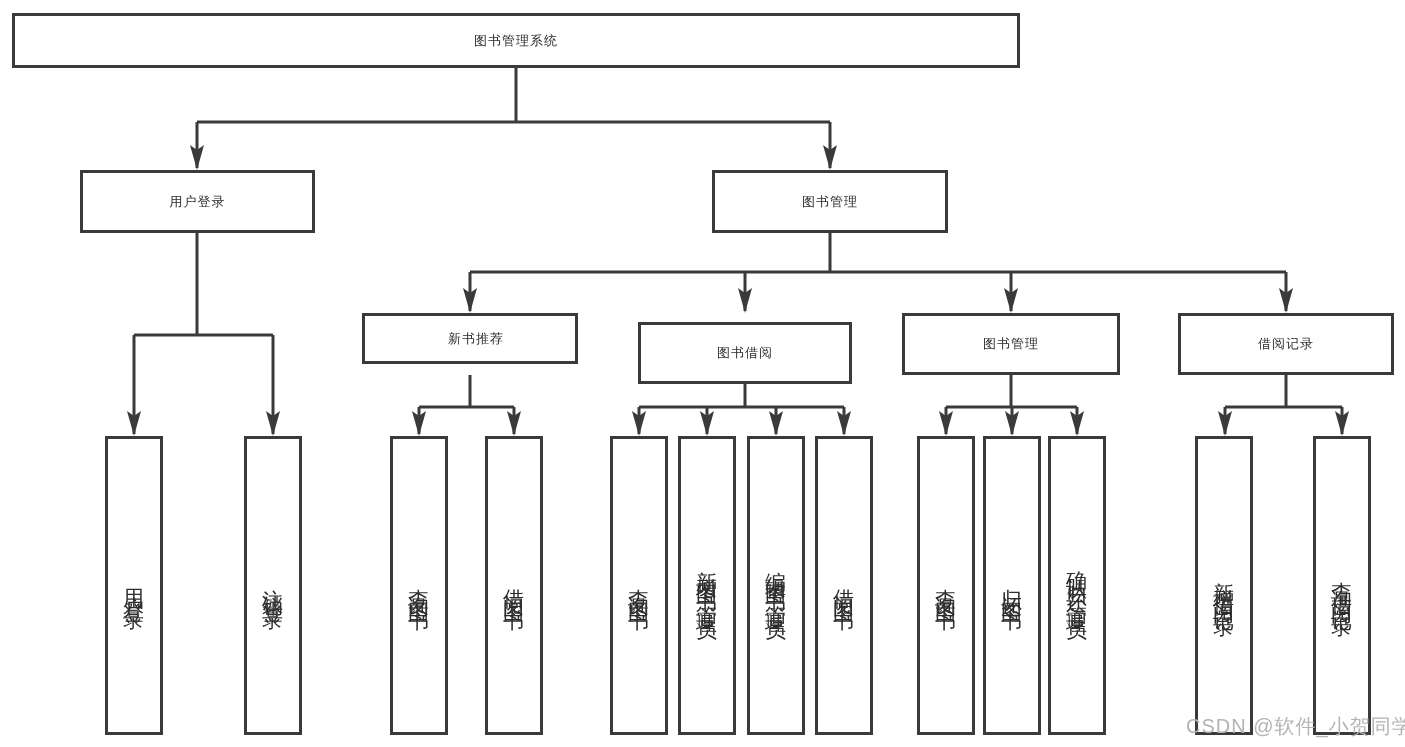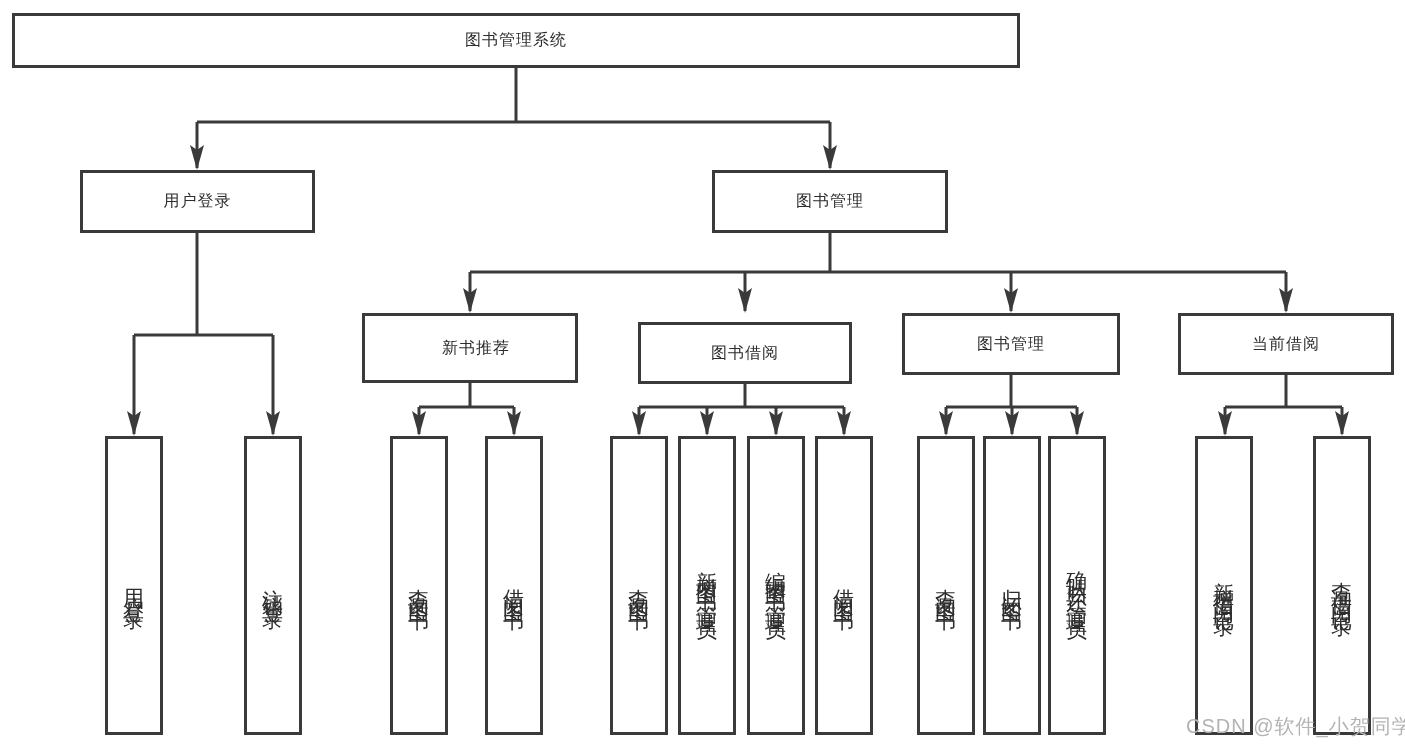--- a/index.html
+++ b/index.html
@@ -23,21 +23,21 @@
     align-items:center;
     justify-content:center;
     border:3px solid #3a3a3a;
     background:#ffffff;
     color:#2d2d2d;
     box-sizing:border-box;
     z-index:2;
     text-align:center;
   }
   .node.h {
-    font-size:16px;
+    font-size:13px;
     letter-spacing:1px;
   }
   .node.v {
     writing-mode:vertical-rl;
     text-orientation:mixed;
     font-size:21px;
     letter-spacing:7px;
     line-height:1;
   }
   .watermark {
@@ -87,24 +87,24 @@
       <polygon points="1225,436 1218,411 1225,416 1232,411"></polygon>
       <polygon points="1342,436 1335,411 1342,416 1349,411"></polygon>
     </g>
   </svg>
 
   <div class="node h" style="left:12px; top:13px; width:1008px; height:55px;">图书管理系统</div>
 
   <div class="node h" style="left:80px; top:170px; width:235px; height:63px;">用户登录</div>
   <div class="node h" style="left:712px; top:170px; width:236px; height:63px;font-family:Liberation Mono, monospace;">图书管理</div>
 
-  <div class="node h" style="left:362px; top:313px; width:216px; height:70px;padding-left:12px;">新书推荐</div>
+  <div class="node h" style="left:362px; top:313px; width:216px; height:51px;padding-left:12px;">新书推荐</div>
   <div class="node h" style="left:638px; top:322px; width:214px; height:62px;">图书借阅</div>
   <div class="node h" style="left:902px; top:313px; width:218px; height:62px;">图书管理</div>
-  <div class="node h" style="left:1178px; top:313px; width:216px; height:62px;">当前借阅</div>
+  <div class="node h" style="left:1178px; top:313px; width:216px; height:62px;">借阅记录</div>
 
   <div class="node v" style="left:105px; top:436px; width:58px; height:299px;">用户登录</div>
   <div class="node v" style="left:244px; top:436px; width:58px; height:299px;">注销登录</div>
 
   <div class="node v" style="left:390px; top:436px; width:58px; height:299px;">查询图书</div>
   <div class="node v" style="left:485px; top:436px; width:58px; height:299px;">借阅图书</div>
 
   <div class="node v" style="left:610px; top:436px; width:58px; height:299px;">查询图书</div>
   <div class="node v" style="left:678px; top:436px; width:58px; height:299px;">新增图书（管理员）</div>
   <div class="node v" style="left:747px; top:436px; width:58px; height:299px;">编辑图书（管理员）</div>

